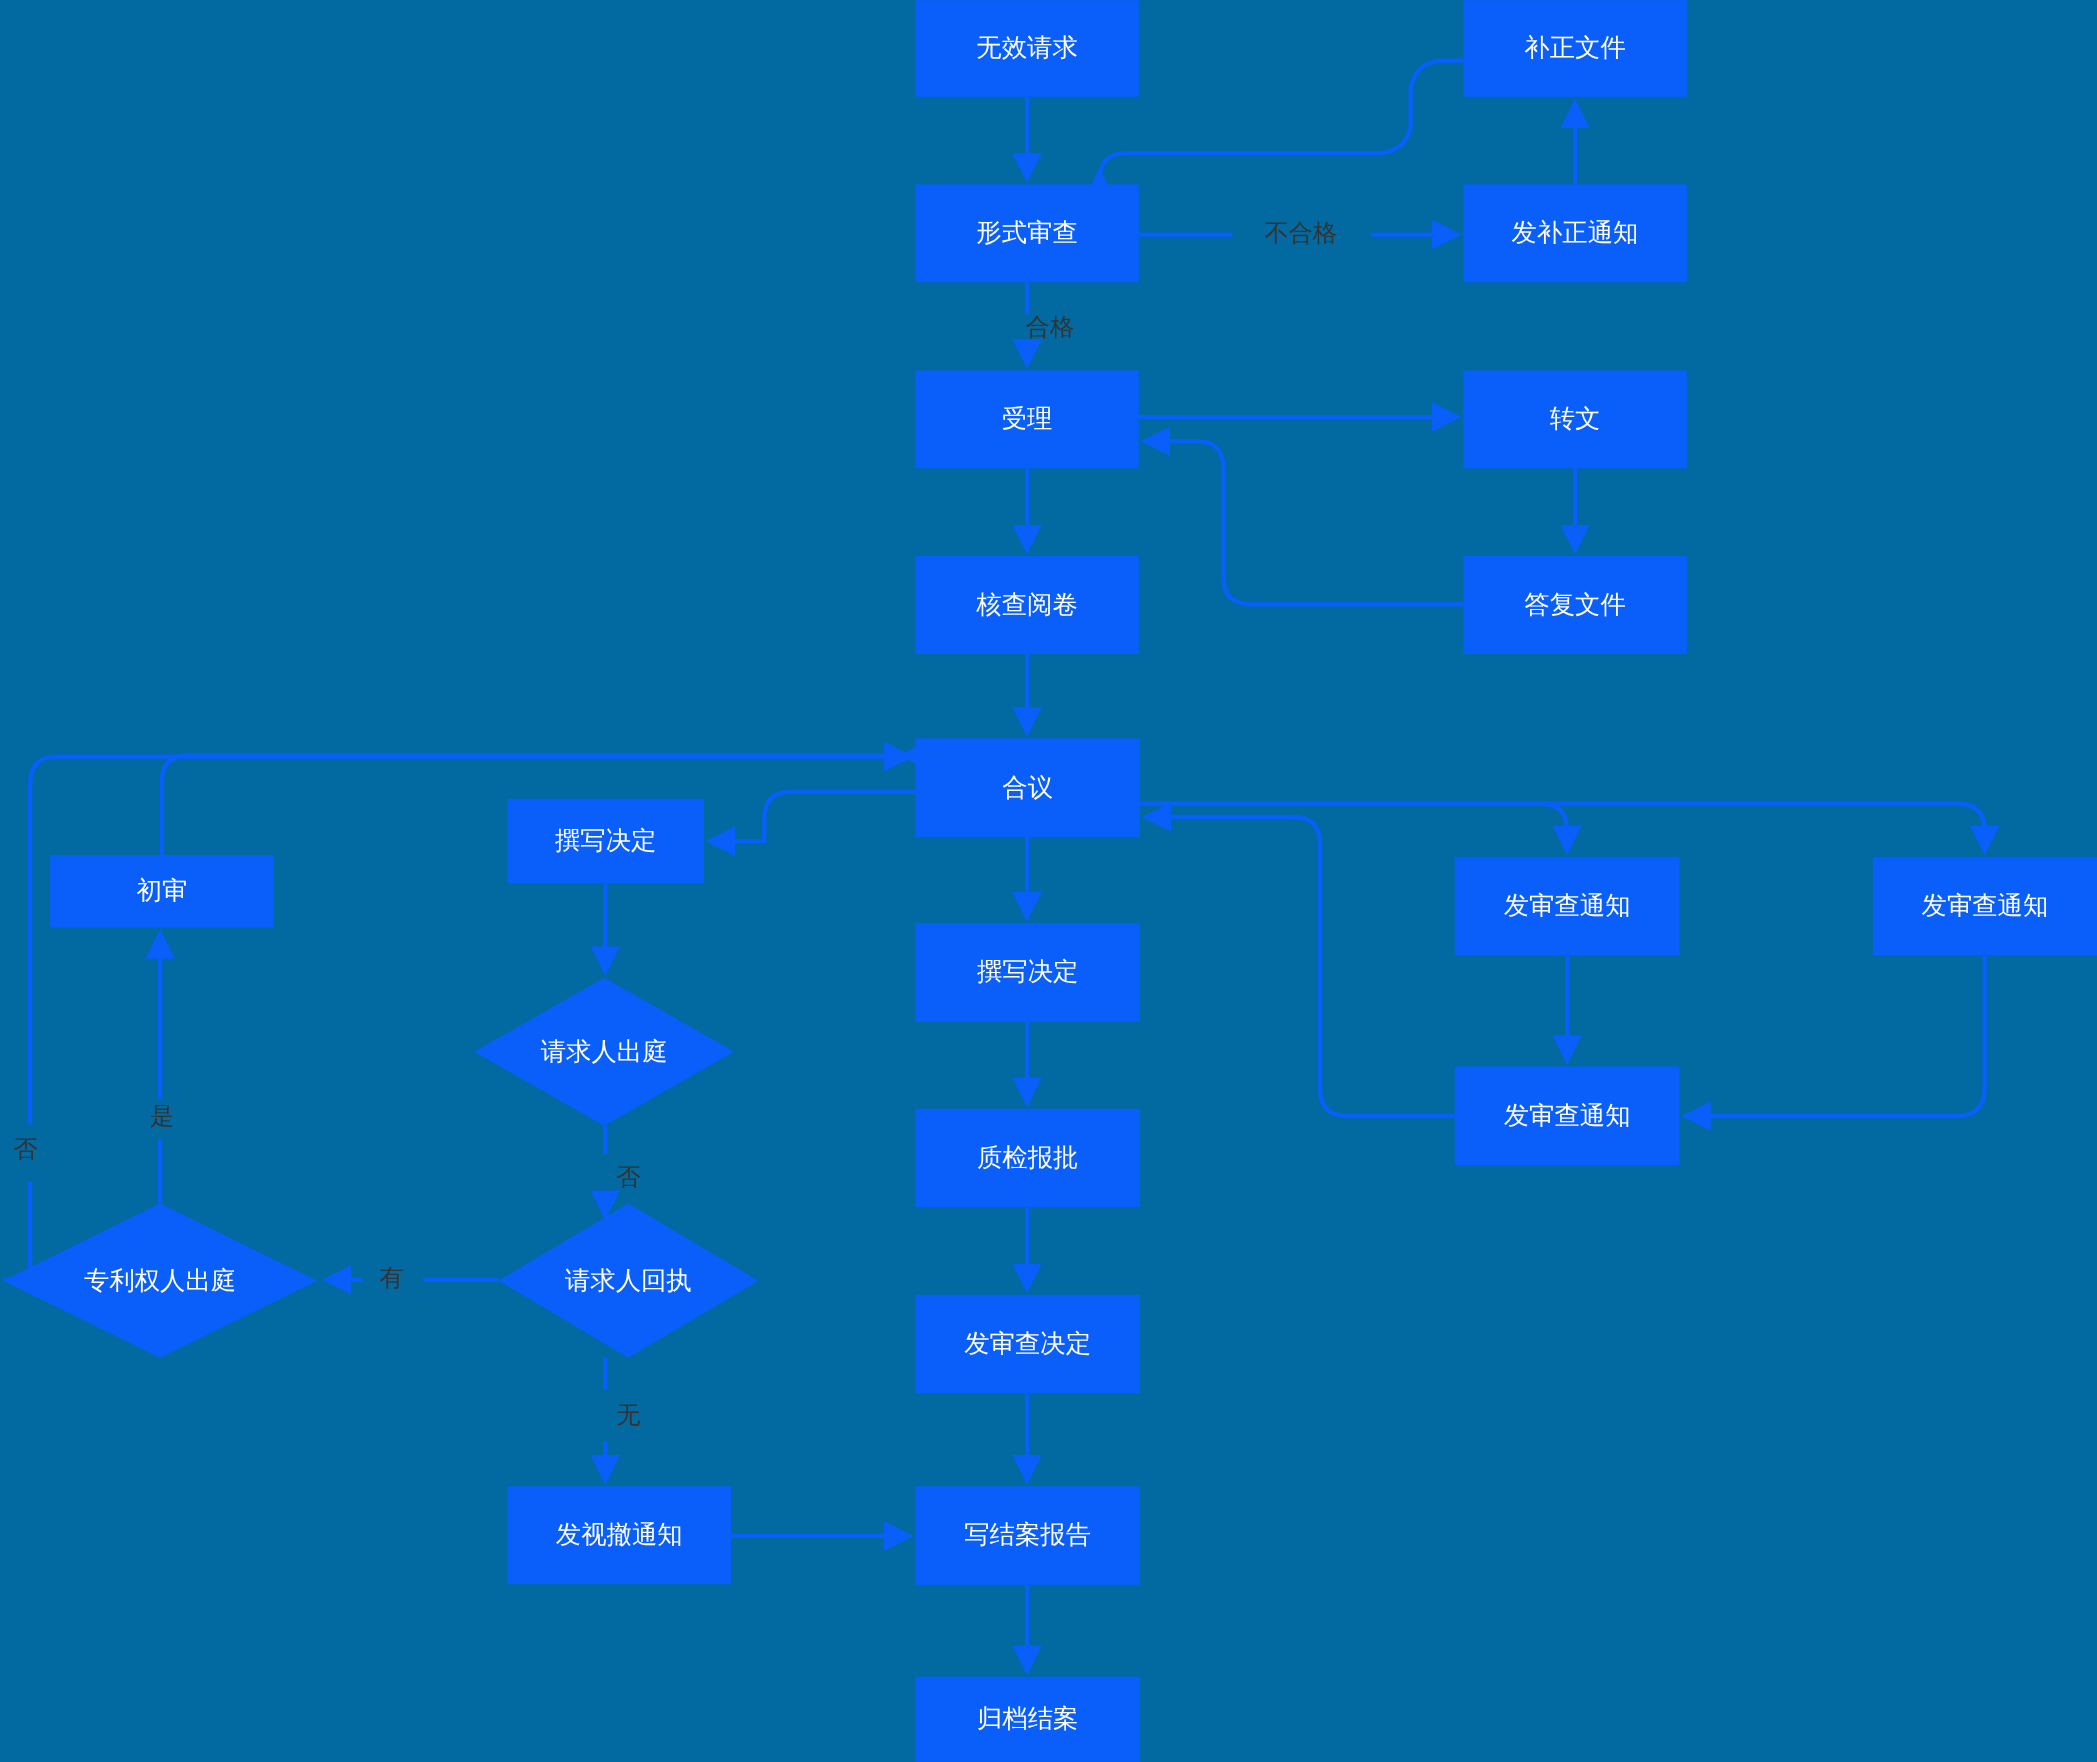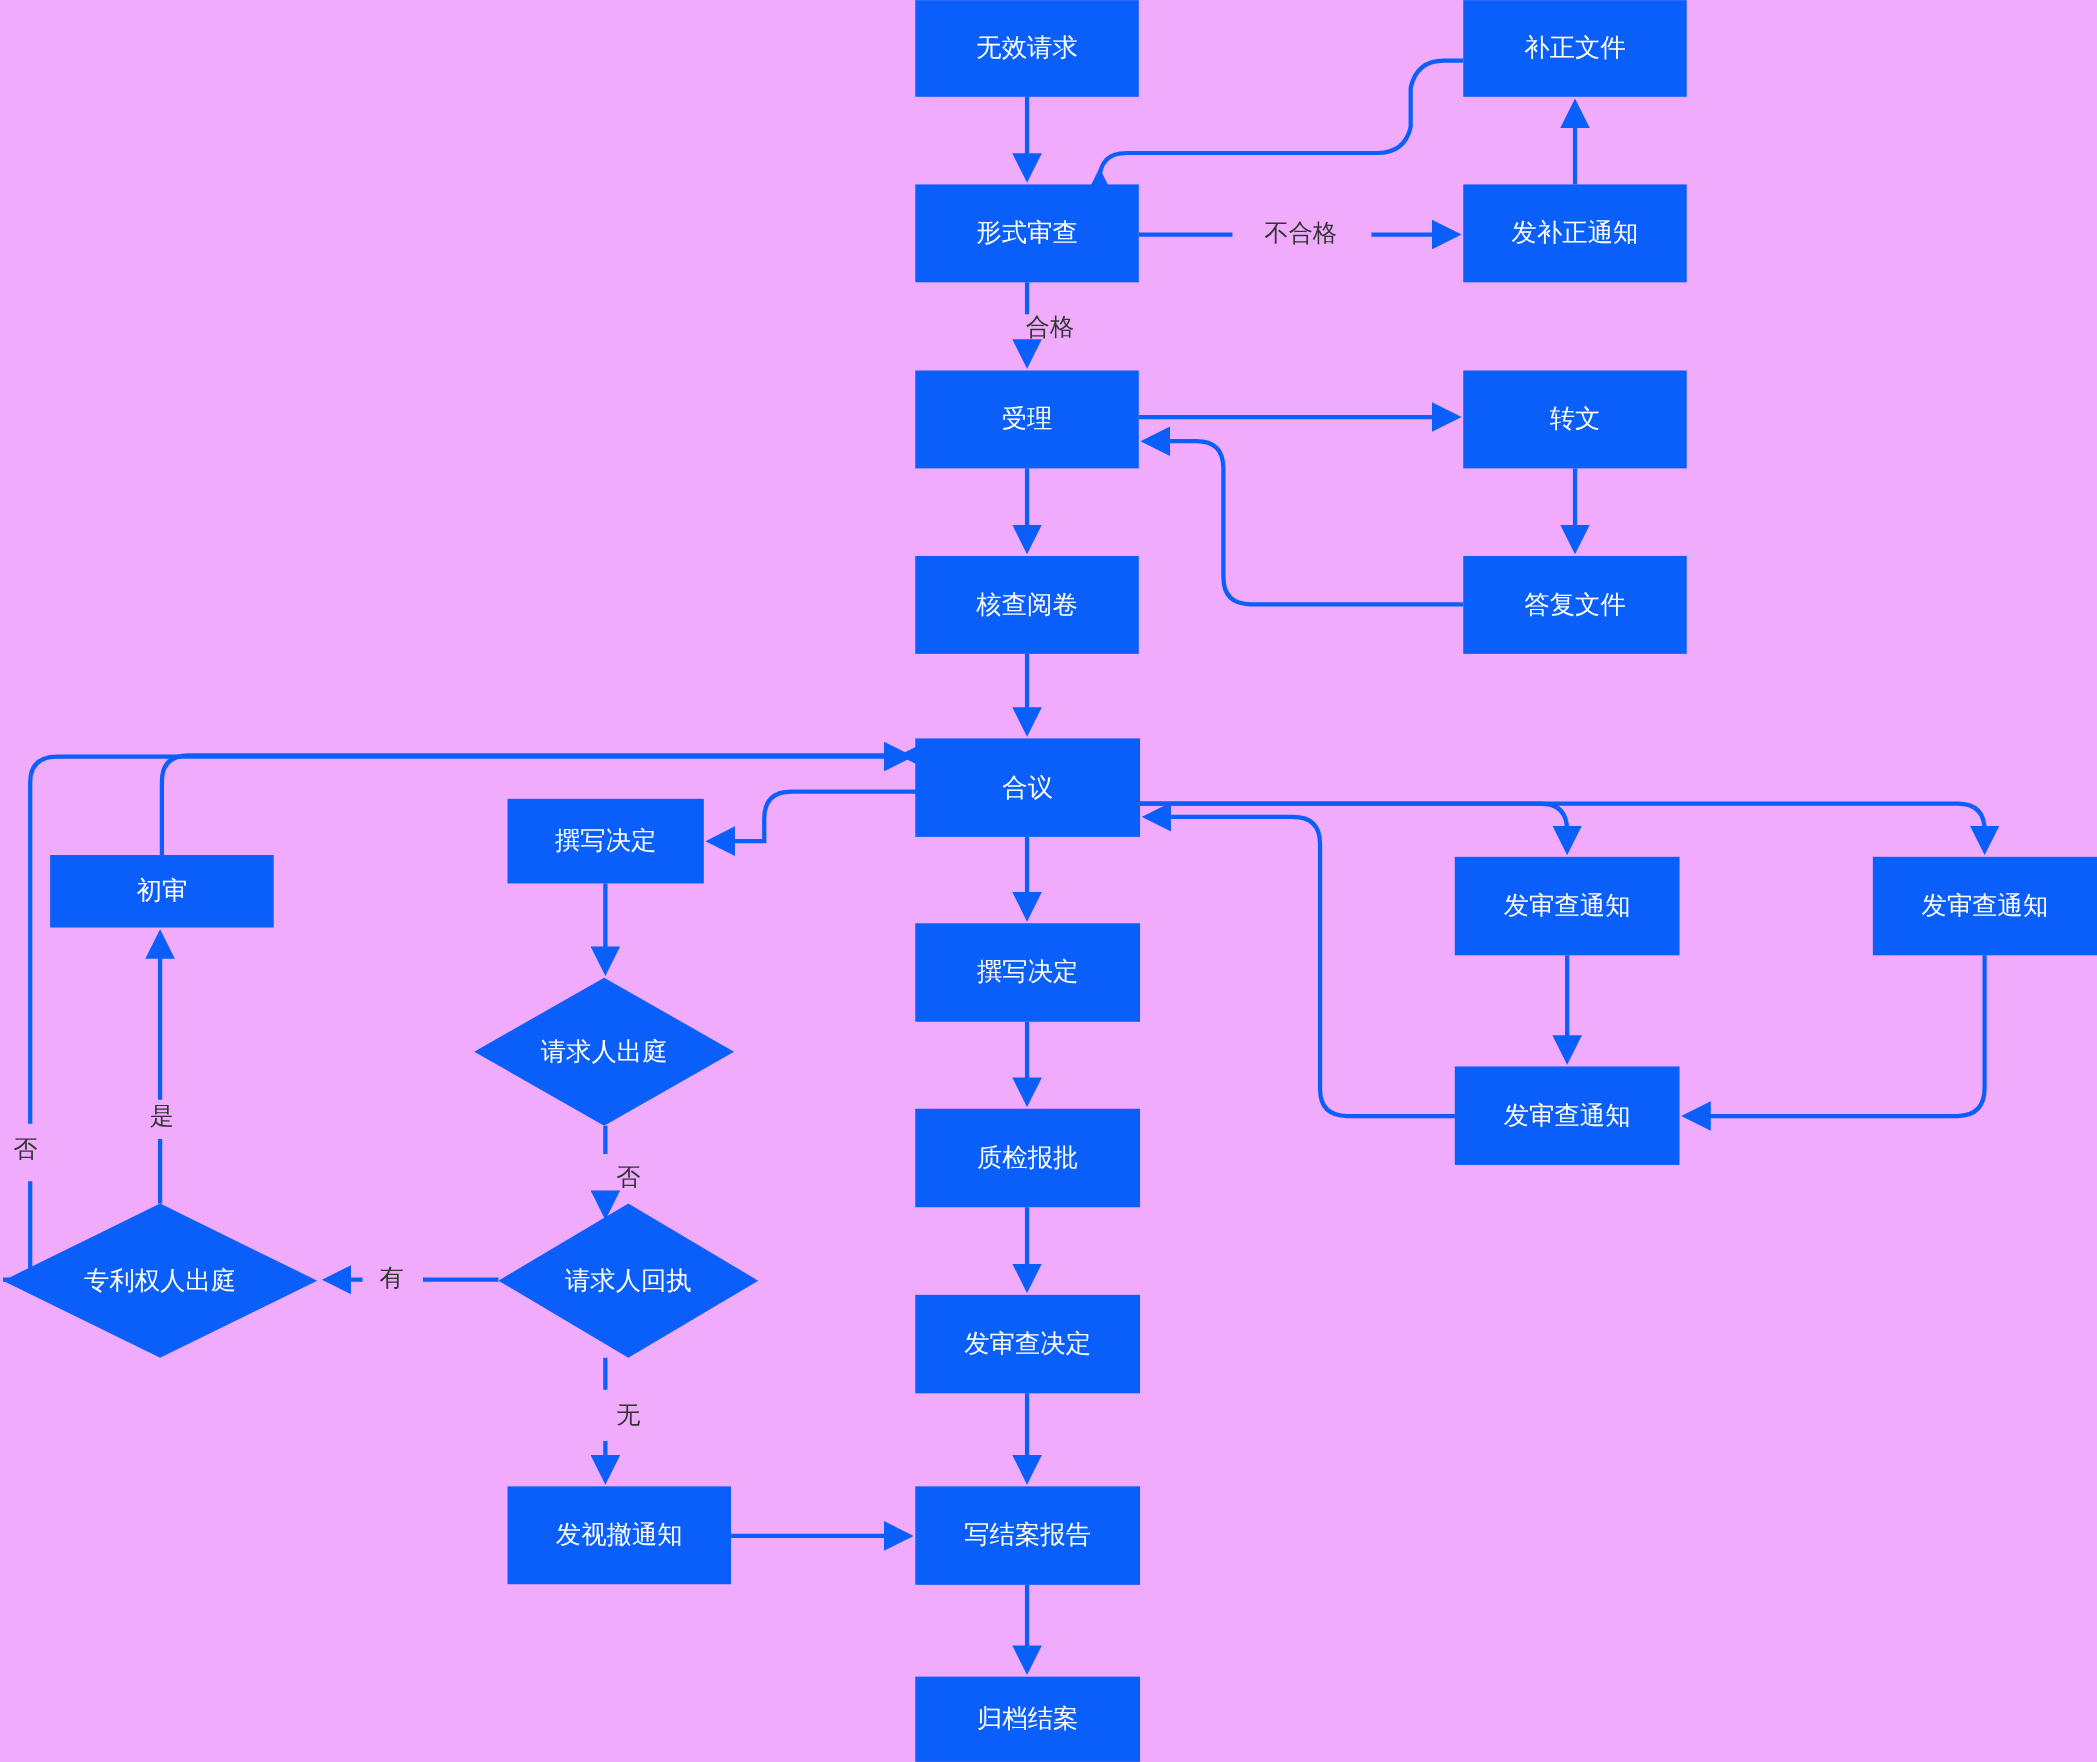--- a/index.html
+++ b/index.html
@@ -1,17 +1,17 @@
 <!DOCTYPE html>
 <html style="font-size:9.7px"><head>
 <meta charset="utf-8">
 <style>
   html,body{margin:0;padding:0;background:#000;}
   body{font-family:"Liberation Sans","DejaVu Sans",sans-serif;}
-  #stage{position:relative;width:2097px;height:1762px;background:#f0abfc;overflow:hidden;}
+  #stage{position:relative;width:2097px;height:1762px;background:#0369a1;overflow:hidden;}
   svg{position:absolute;top:0;left:0;width:2097px;height:1762px;display:block;}
   .nodeText{fill:#ffffff;font-family:"Liberation Sans","DejaVu Sans",sans-serif;font-size:42px;text-anchor:middle;dominant-baseline:middle;}
   .edgeText{fill:#333333;font-family:"Liberation Sans","DejaVu Sans",sans-serif;font-size:40px;text-anchor:middle;dominant-baseline:middle;}
   .shape{fill:#0A5FFB;}
   .link{fill:none;stroke:#0A5FFB;stroke-width:7;}
 </style>
 </head>
 <body>
 
 <div id="stage">

